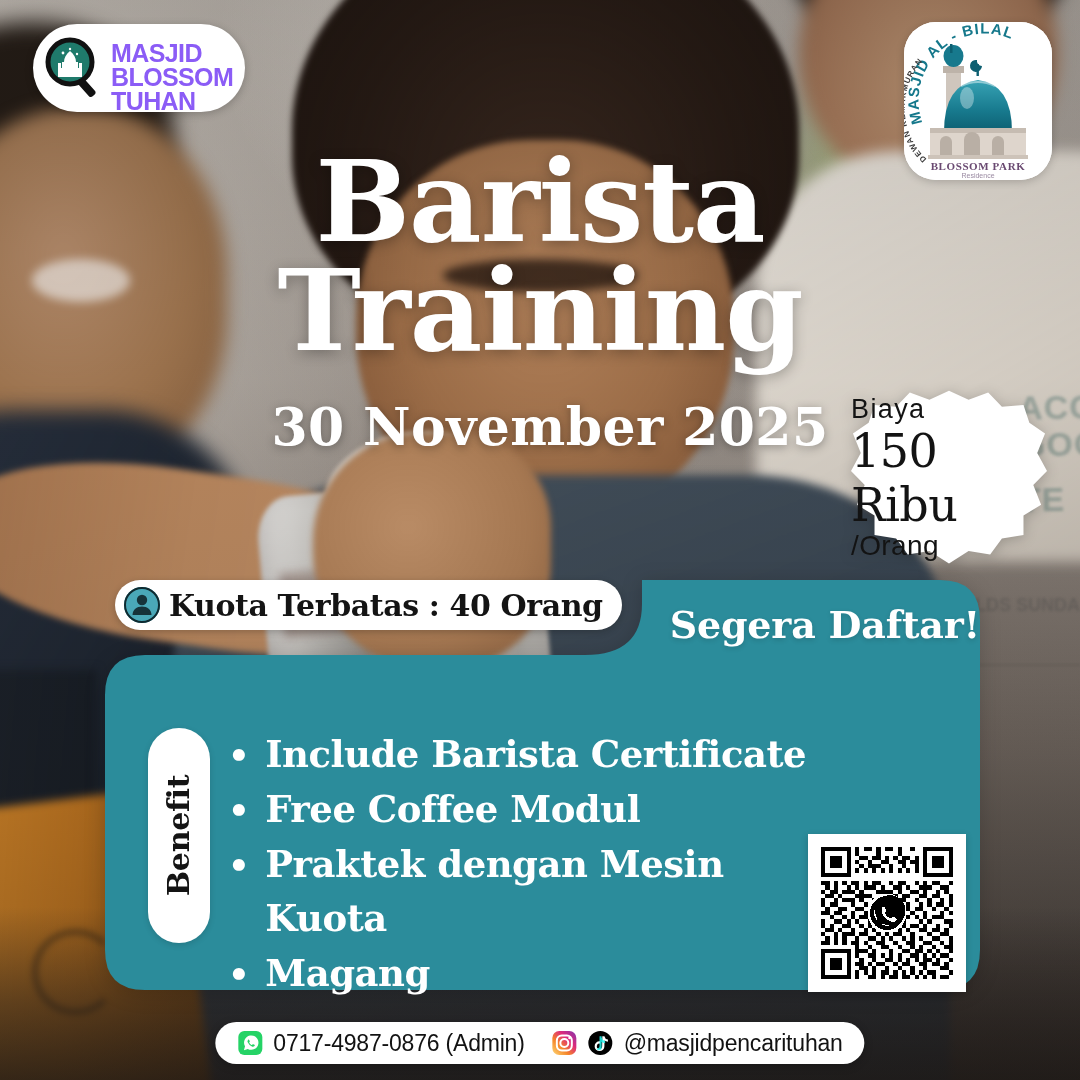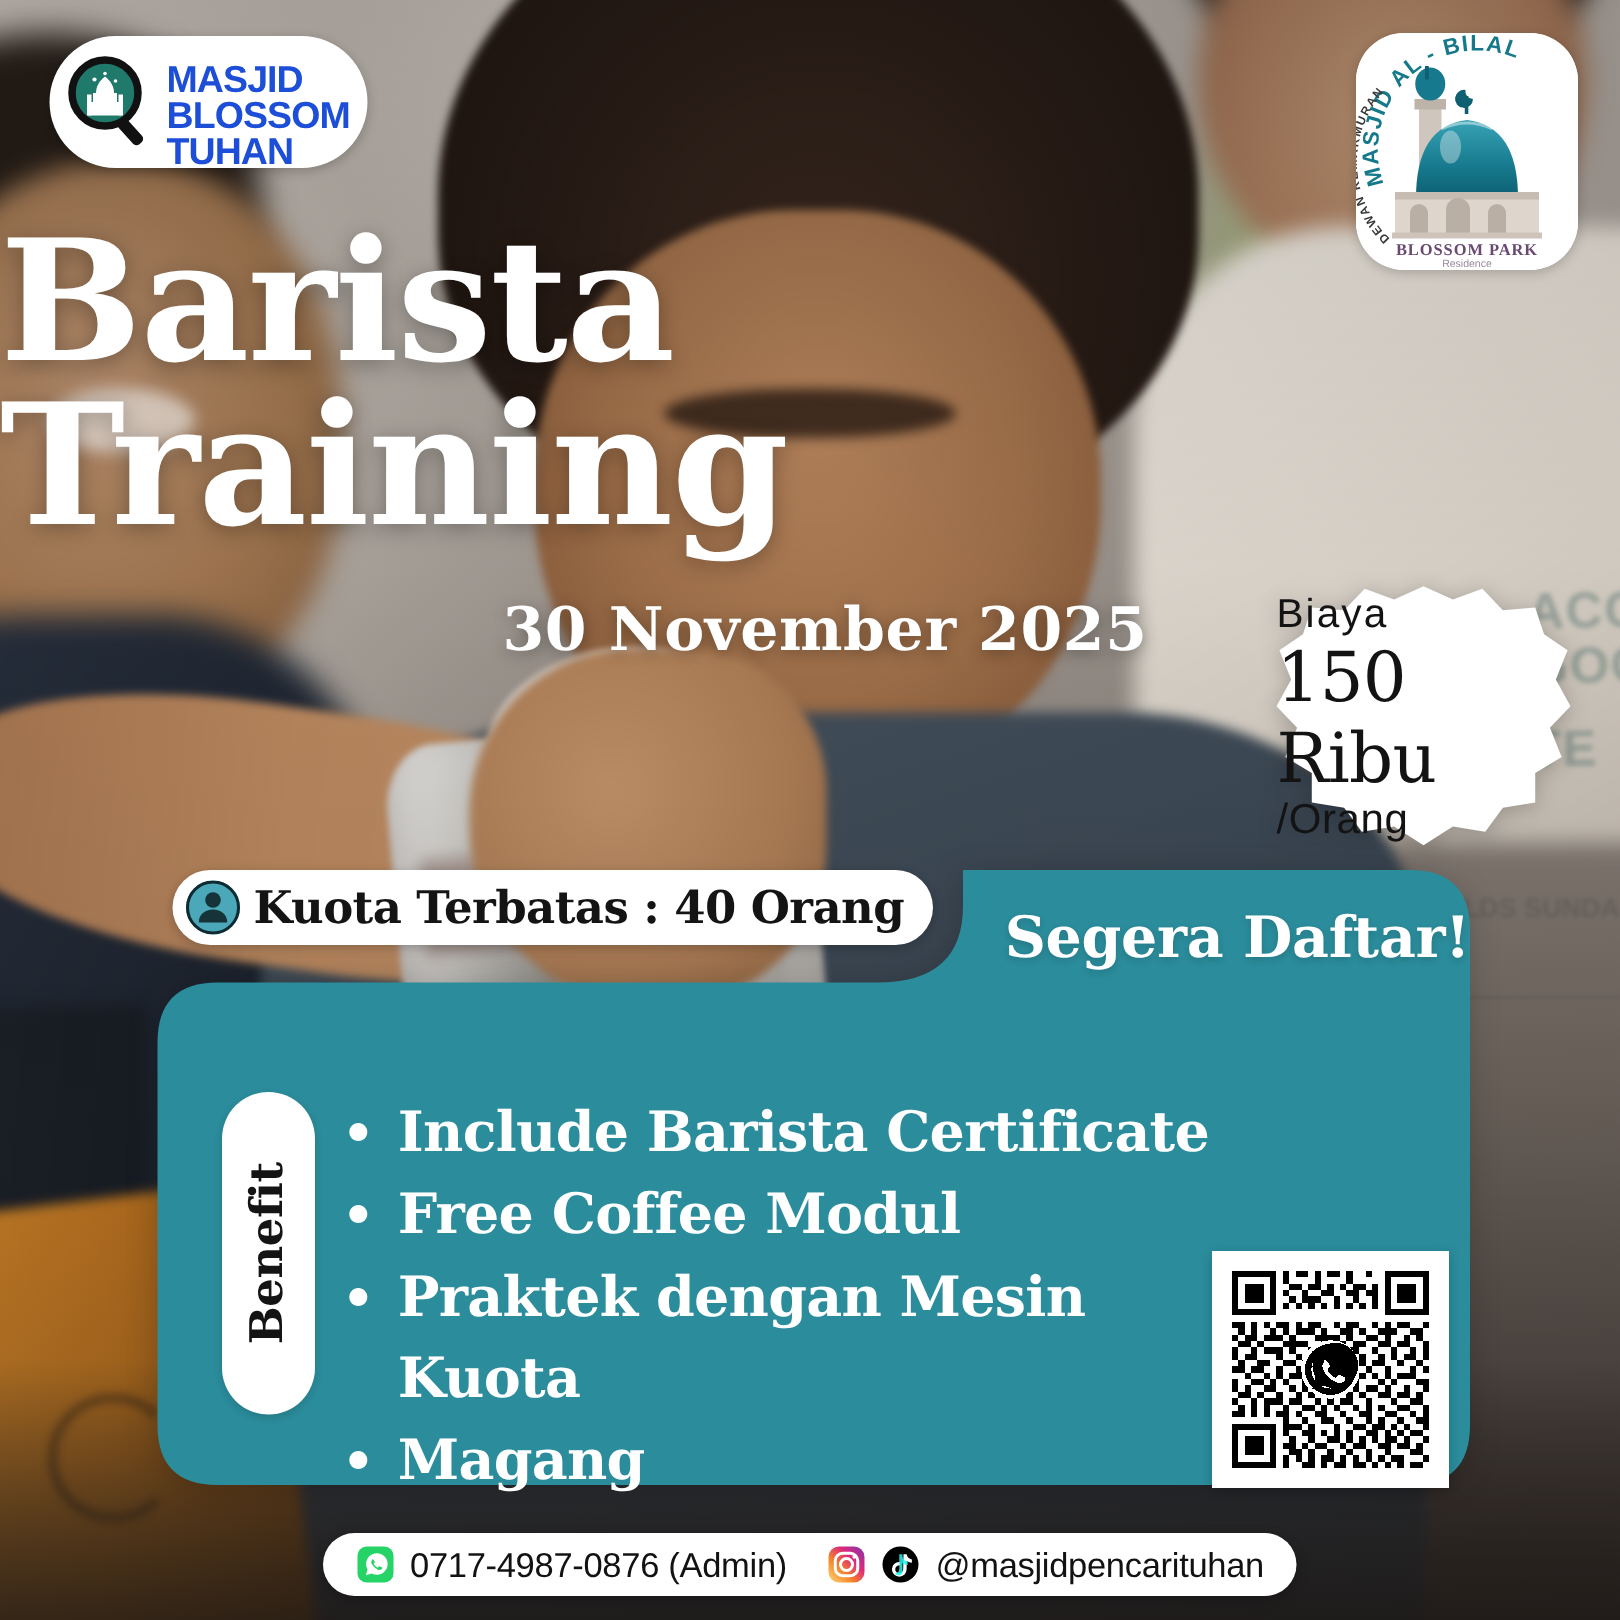--- a/index.html
+++ b/index.html
@@ -196,45 +196,45 @@
     position:absolute; left:33px; top:24px;
     width:212px; height:88px;
     background:#fff; border-radius:44px;
     display:flex; align-items:center; gap:6px;
     padding:0 14px 0 10px;
     box-shadow:0 2px 8px rgba(0,0,0,.22);
   }
   .logo-left .glass { width:62px; height:62px; flex:0 0 62px; position:relative; }
   .logo-left .wordmark {
     font-weight:800; font-size:25px; line-height:.96;
-    color:#1d4ed8; letter-spacing:-.6px;margin-top:17px;
+    color:#8b5cf6; letter-spacing:-.6px;margin-top:17px;
   }
   .logo-right {
     position:absolute; right:28px; top:22px;
     width:148px; height:158px;
     background:#fff; border-radius:32px;
     box-shadow:0 2px 8px rgba(0,0,0,.2);
     overflow:hidden;
   }
 
   
   .headline {
     position:absolute; left:0; right:0; top:148px;
-    color:#fff;
+    text-align:center; color:#fff;
     font-family:"DejaVu Serif", serif;
     font-weight:700; font-size:112px; line-height:.97;
     letter-spacing:-1px;
     text-shadow:0 3px 14px rgba(0,0,0,.30);
   }
   .headline .l2 { display:block; }
   .date-line {
     position:absolute; left:0; right:0; top:396px;
     text-align:center; color:#fff;
     font-family:"DejaVu Serif", serif;
-    font-weight:700; font-size:40px; letter-spacing:.4px;
+    font-weight:700; font-size:52px; letter-spacing:.4px;
     text-shadow:0 2px 10px rgba(0,0,0,.34);
     padding-left:20px;
   }
 
   
   .price-badge {
     position:absolute; left:851px; top:389px;
     width:196px; height:178px;
     display:flex; align-items:center; justify-content:center;
     filter:drop-shadow(0 2px 7px rgba(0,0,0,.22));

